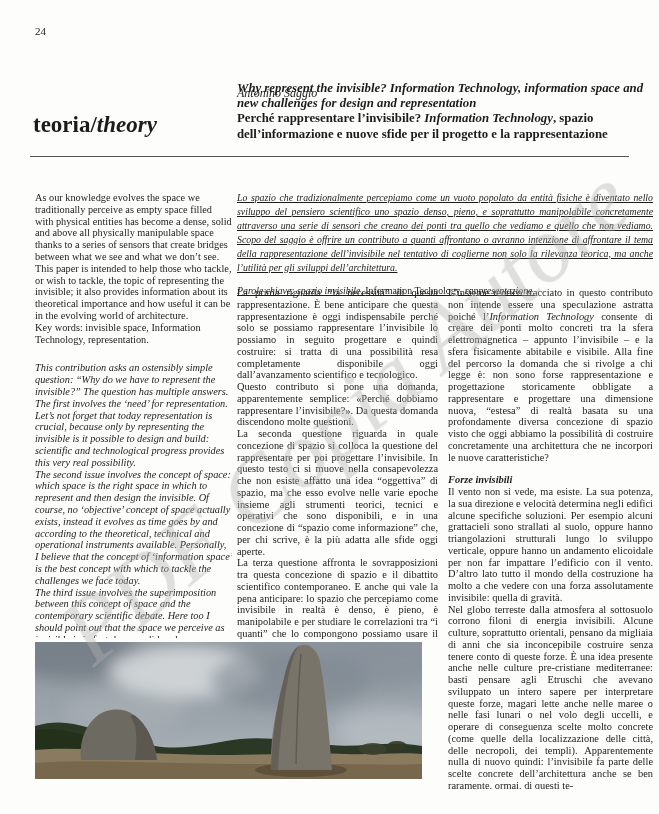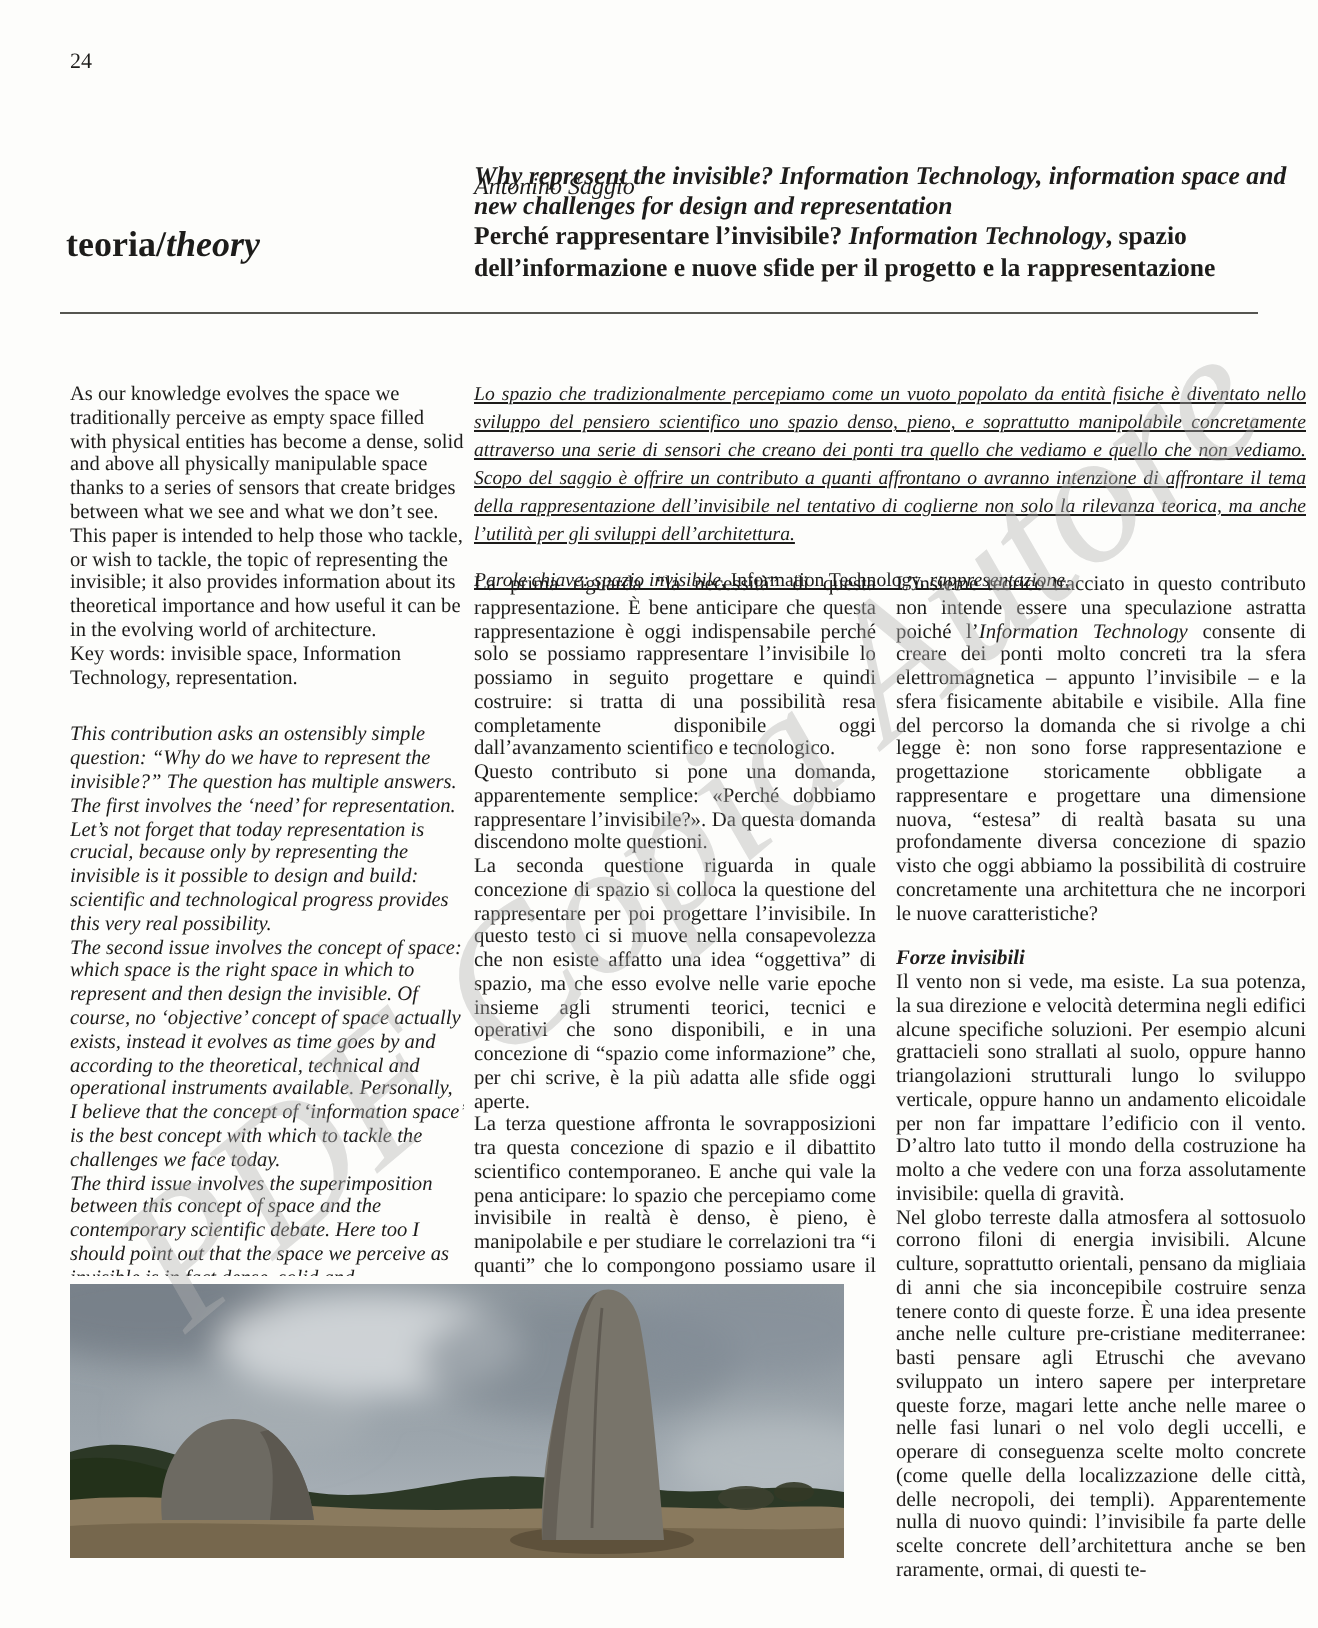--- a/index.html
+++ b/index.html
@@ -7,21 +7,21 @@
     position:relative;
     width:659px;height:814px;
     background:#fdfdfb;
     font-family:"Liberation Serif","DejaVu Serif",serif;
     color:#1d1c1a;
     overflow:hidden;
   }
   .pagenum{position:absolute;left:35px;top:25px;font-size:11px;}
   .author{position:absolute;left:237px;top:62px;font-size:12px;font-style:italic;margin-top:24px;}
   .titleblock{position:absolute;left:237px;top:81px;width:418px;font-size:12.8px;line-height:15.2px;}
-  .section-label{position:absolute;left:33px;top:112px;font-size:18px;font-weight:700;}
+  .section-label{position:absolute;left:33px;top:112px;font-size:23px;font-weight:700;}
   .sl-italic{font-style:italic;}
   .rule{position:absolute;left:30px;top:156px;width:599px;height:1px;background:#555550;}
   .col-left{
     position:absolute;left:35px;top:192px;width:197px;height:446px;
     font-size:10.3px;line-height:11.8px;text-align:left;overflow:hidden;
   }
   .abstract-it{
     position:absolute;left:237px;top:191px;width:416px;
     font-size:9.8px;line-height:13.9px;text-align:justify;text-decoration:underline;
   }

